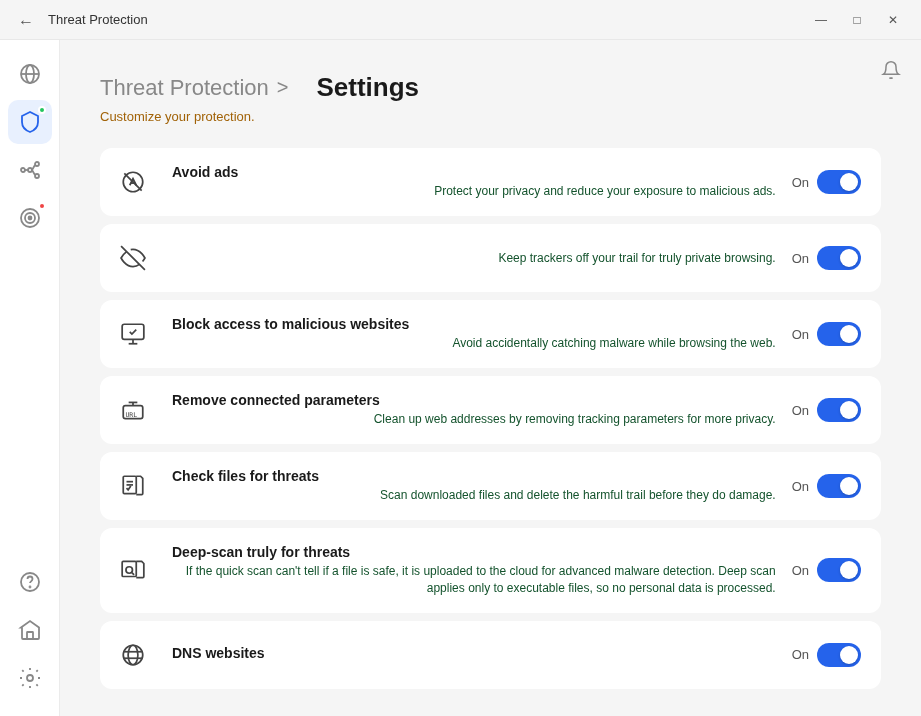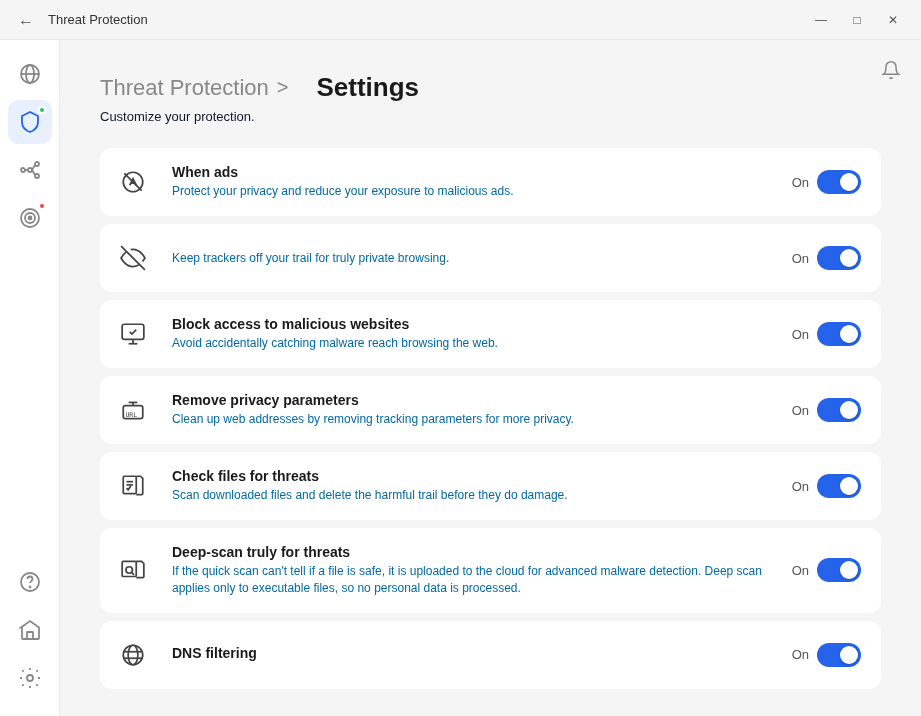--- a/index.html
+++ b/index.html
@@ -139,21 +139,21 @@
       color: #888;
     }
     .breadcrumb-current {
       font-size: 26px;
       font-weight: 700;
       color: #1a1a1a;
       margin-left: 20px;
     }
     .page-subtitle {
       font-size: 13px;
-      color: #0f172a;
+      color: #a16207;
       margin-bottom: 24px;
     }
 
     
     .settings-list {
       display: flex;
       flex-direction: column;
       gap: 8px;
     }
 
@@ -178,22 +178,23 @@
       flex: 1;
     }
     .setting-title {
       font-size: 14px;
       font-weight: 600;
       color: #1a1a1a;
       margin-bottom: 3px;
     }
     .setting-desc {
       font-size: 12px;
-      color: #0369a1;
+      color: #14532d;
       line-height: 1.4;
+      text-align: right;
     }
 
     .setting-control {
       display: flex;
       align-items: center;
       gap: 8px;
       flex-shrink: 0;
     }
     .setting-status {
       font-size: 13px;
@@ -323,21 +324,21 @@
       <div class="setting-card">
         <div class="setting-icon">
           <svg width="26" height="26" viewBox="0 0 24 24" fill="none" stroke="#444" stroke-width="1.6">
             <circle cx="12" cy="12" r="9"></circle>
             <path d="M9 15l3-6 3 6"></path>
             <path d="M10 13h4"></path>
             <line x1="4" y1="4" x2="20" y2="20" stroke="#444" stroke-width="1.6"></line>
           </svg>
         </div>
         <div class="setting-text">
-          <div class="setting-title">When ads</div>
+          <div class="setting-title">Avoid ads</div>
           <div class="setting-desc">Protect your privacy and reduce your exposure to malicious ads.</div>
         </div>
         <div class="setting-control">
           <span class="setting-status">On</span>
           <div class="toggle"></div>
         </div>
       </div>
 
       <div class="setting-card">
         <div class="setting-icon">
@@ -360,39 +361,39 @@
         <div class="setting-icon">
           <svg width="26" height="26" viewBox="0 0 24 24" fill="none" stroke="#444" stroke-width="1.6">
             <rect x="2" y="3" width="20" height="14" rx="2"></rect>
             <line x1="8" y1="21" x2="16" y2="21"></line>
             <line x1="12" y1="17" x2="12" y2="21"></line>
             <path d="M9 10l2 2 4-4"></path>
           </svg>
         </div>
         <div class="setting-text">
           <div class="setting-title">Block access to malicious websites</div>
-          <div class="setting-desc">Avoid accidentally catching malware reach browsing the web.</div>
+          <div class="setting-desc">Avoid accidentally catching malware while browsing the web.</div>
         </div>
         <div class="setting-control">
           <span class="setting-status">On</span>
           <div class="toggle"></div>
         </div>
       </div>
 
       <div class="setting-card">
         <div class="setting-icon">
           <svg width="26" height="26" viewBox="0 0 24 24" fill="none" stroke="#444" stroke-width="1.6">
             <rect x="3" y="8" width="18" height="12" rx="2"></rect>
             <text x="5" y="18" font-size="6" fill="#444" stroke="none" font-family="monospace">URL</text>
             <line x1="8" y1="5" x2="16" y2="5"></line>
             <path d="M12 5V8"></path>
           </svg>
         </div>
         <div class="setting-text">
-          <div class="setting-title">Remove privacy parameters</div>
+          <div class="setting-title">Remove connected parameters</div>
           <div class="setting-desc">Clean up web addresses by removing tracking parameters for more privacy.</div>
         </div>
         <div class="setting-control">
           <span class="setting-status">On</span>
           <div class="toggle"></div>
         </div>
       </div>
 
       <div class="setting-card">
         <div class="setting-icon">
@@ -436,21 +437,21 @@
       <div class="setting-card">
         <div class="setting-icon">
           <svg width="26" height="26" viewBox="0 0 24 24" fill="none" stroke="#444" stroke-width="1.6">
             <circle cx="12" cy="12" r="9"></circle>
             <ellipse cx="12" cy="12" rx="4.5" ry="9"></ellipse>
             <line x1="3" y1="9" x2="21" y2="9"></line>
             <line x1="3" y1="15" x2="21" y2="15"></line>
           </svg>
         </div>
         <div class="setting-text">
-          <div class="setting-title">DNS filtering</div>
+          <div class="setting-title">DNS websites</div>
         </div>
         <div class="setting-control">
           <span class="setting-status">On</span>
           <div class="toggle"></div>
         </div>
       </div>
 
     </div>
   </div>
 </div>

